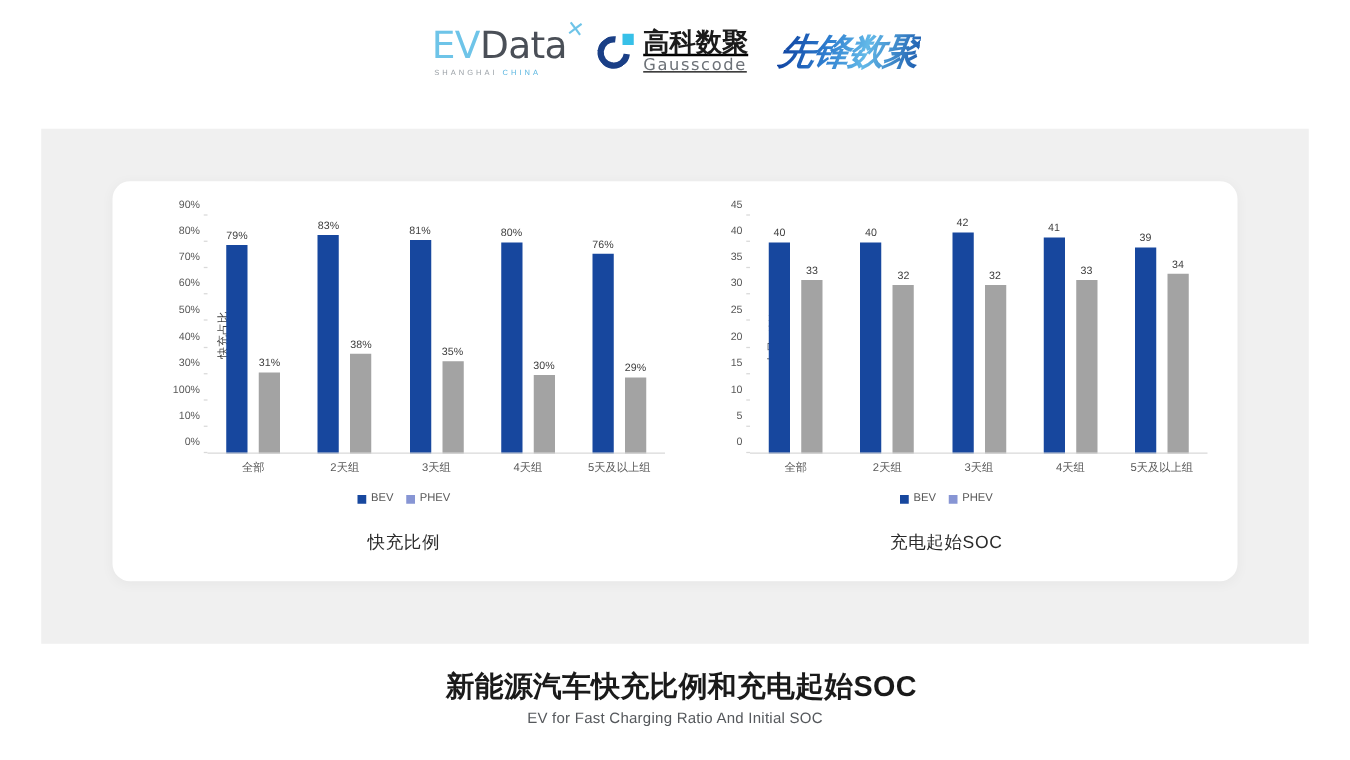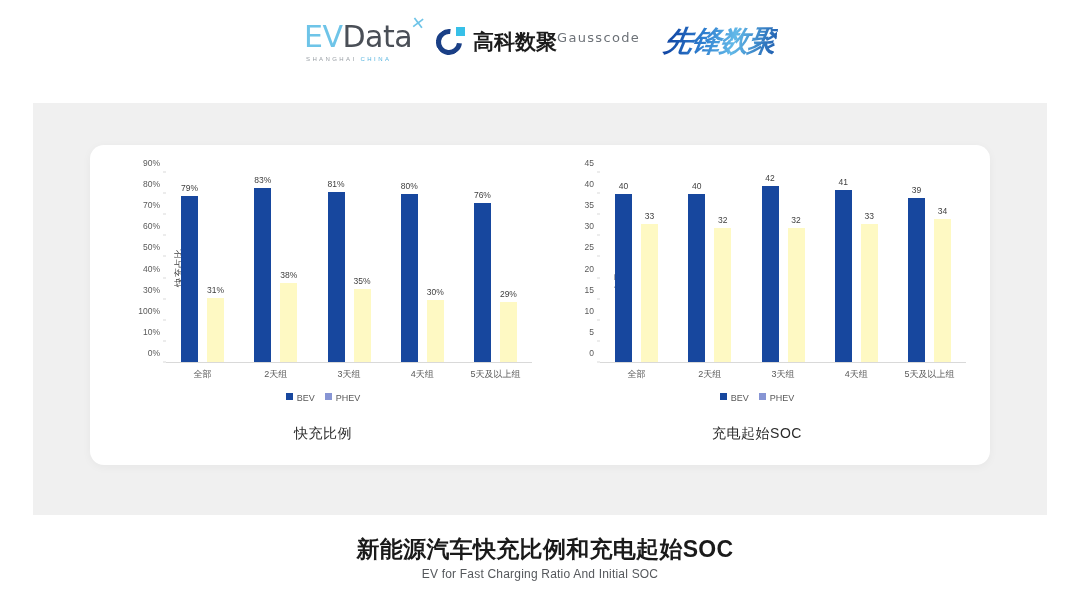--- a/index.html
+++ b/index.html
@@ -27,21 +27,21 @@
 
   .logo-gauss { display: flex; align-items: center; gap: 7px; }
   .gauss-mark { position: relative; width: 30px; height: 30px; }
   .gauss-c {
     position: absolute; left: 0; top: 2px; width: 26px; height: 26px;
     border: 5px solid #1a3f86; border-radius: 50%;
     border-right-color: transparent;
     transform: rotate(-38deg);
   }
   .gauss-sq { position: absolute; right: 1px; top: 0px; width: 9px; height: 9px; background: #37c0e8; }
-  .gauss-text { display: flex; flex-direction: row; }
+  .gauss-text { display: flex; flex-direction: column; text-decoration: underline; }
   .gauss-cn { font-size: 21px; font-weight: 700; color: #1b1b1b; line-height: 1.05; letter-spacing: 0px; }
   .gauss-en { font-size: 13px; color: #6d7278; letter-spacing: 1.3px; line-height: 1.05; font-family: "DejaVu Sans", sans-serif; }
 
   .logo-xianfeng {
     font-size: 29px; font-weight: 700; font-style: italic; letter-spacing: -1px;
     background: linear-gradient(95deg, #0d3f9e 0%, #2f7fd0 35%, #63b9e8 62%, #1f5fb0 100%);
     -webkit-background-clip: text; background-clip: text; color: transparent;
     -webkit-text-fill-color: transparent;
     transform: skewX(-9deg);
   }
@@ -78,31 +78,31 @@
     transform: translateY(-50%) rotate(-90deg); transform-origin: center;
     font-size: 9.5px; color: #3f3f3f; white-space: nowrap;
   }
   #chart-left .ylabel  { left: -6px; }
   #chart-right .ylabel { left: -4px; }
 
   .groups { position: absolute; left: 0; right: 0; bottom: 0; top: 0; display: flex; }
   .group { flex: 1; position: relative; display: flex; justify-content: center; align-items: flex-end; gap: 9px; }
   .bar { width: 17px; position: relative; }
   .bar.bev  { background: #17479e; }
-  .bar.phev { background: #fef9c3; }
+  .bar.phev { background: #a3a3a3; }
   .bar .vlabel {
     position: absolute; bottom: 100%; left: 50%; transform: translateX(-50%);
     margin-bottom: 3px; font-size: 8.5px; color: #3f3f3f; white-space: nowrap;
   }
 
   .xlabels { display: flex; margin-left: 58px; margin-right: 6px; margin-top: 5px; }
   .xlabel { flex: 1; text-align: center; font-size: 9px; color: #595959; white-space: nowrap; }
 
   .legend { display: flex; justify-content: center; align-items: center; gap: 10px; margin-top: 12px; }
-  .legend-item { display: flex; align-items: flex-start; gap: 4px; }
+  .legend-item { display: flex; align-items: flex-end; gap: 4px; }
   .legend-swatch { width: 7px; height: 7px; display: inline-block; }
   .legend-swatch.bev  { background: #17479e; }
   .legend-swatch.phev { background: #8795d4; }
   .legend-text { font-size: 9px; color: #595959; }
 
   .chart-caption {
     margin-top: 22px; text-align: center;
     font-size: 14px; color: #2b2b2b; letter-spacing: 0.5px;
   }
 

